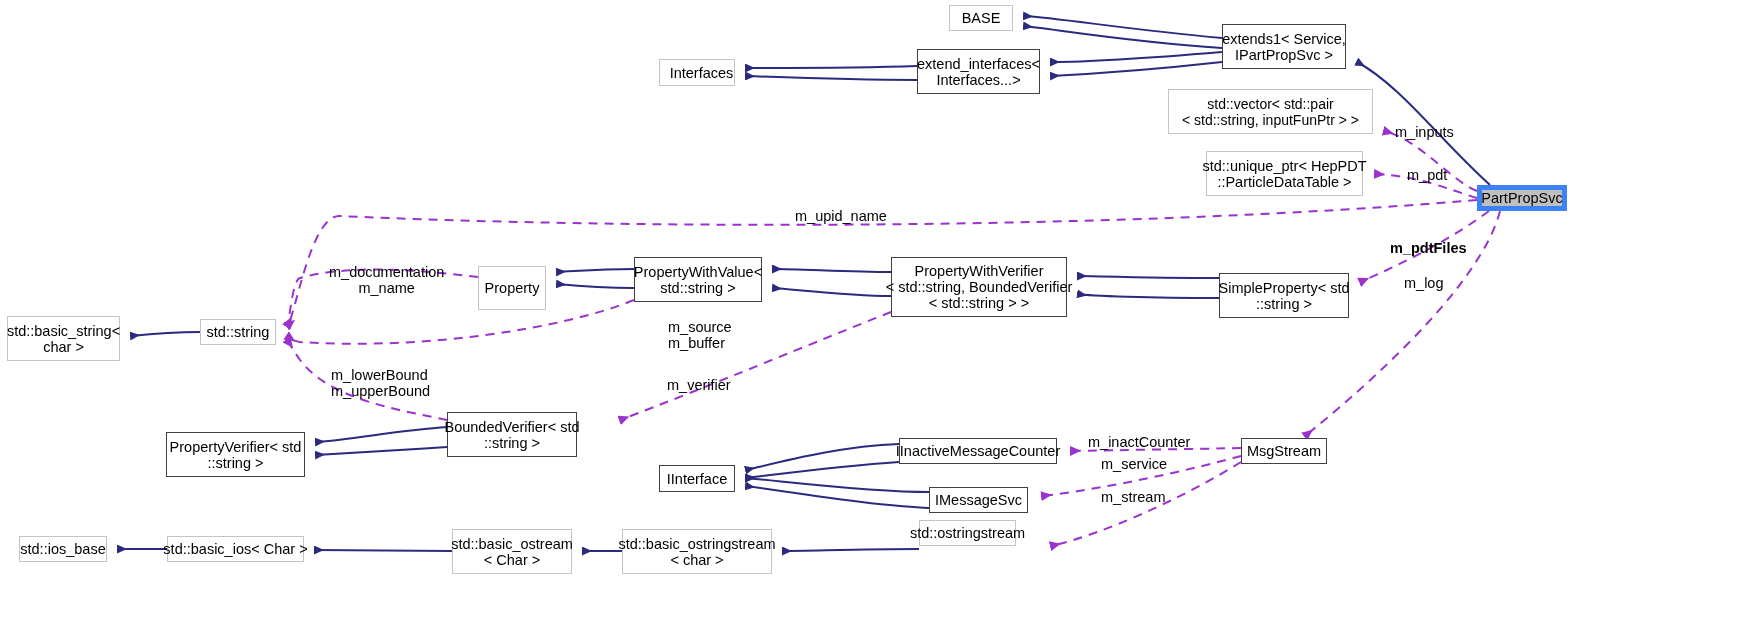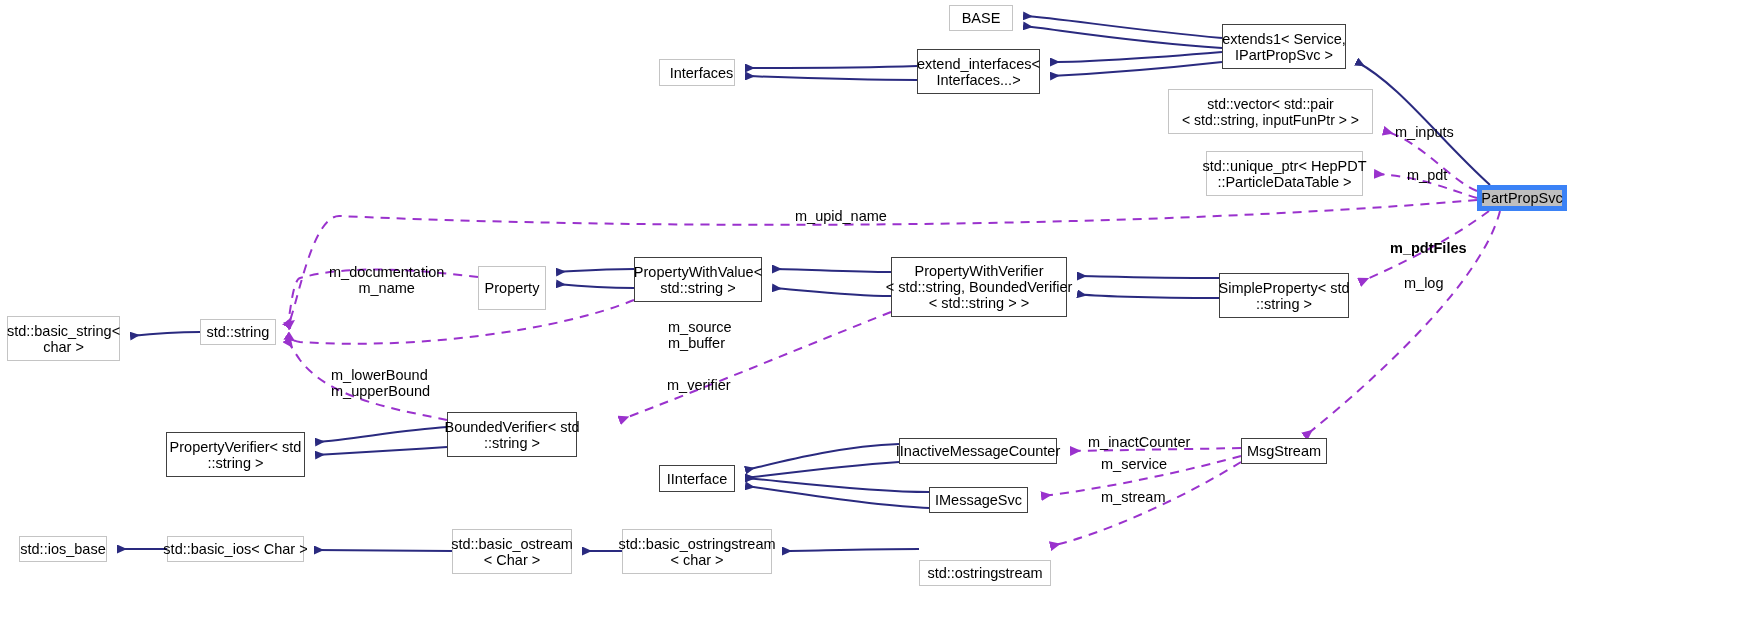--- a/index.html
+++ b/index.html
@@ -151,21 +151,21 @@
   <div class="node dark" style="left:899px;top:438px;width:158px;height:26px;">IInactiveMessageCounter</div>
   <div class="node dark" style="left:659px;top:465px;width:76px;height:27px;">IInterface</div>
   <div class="node dark" style="left:929px;top:487px;width:99px;height:26px;">IMessageSvc</div>
   <div class="node dark" style="left:1241px;top:438px;width:86px;height:26px;">MsgStream</div>
   <div class="node light" style="left:19px;top:536px;width:88px;height:26px;">std::ios_base</div>
   <div class="node light" style="left:167px;top:536px;width:137px;height:26px;">std::basic_ios&lt; Char &gt;</div>
   <div class="node light" style="left:452px;top:529px;width:120px;height:45px;">std::basic_ostream
 &lt; Char &gt;</div>
   <div class="node light" style="left:622px;top:529px;width:150px;height:45px;">std::basic_ostringstream
 &lt; char &gt;</div>
-  <div class="node light" style="left:919px;top:560px;width:132px;height:26px;">std::ostringstream</div>
+  <div class="node light" style="left:919px;top:520px;width:97px;height:26px;">std::ostringstream</div>
 
   <div class="edge-label" style="left:1395px;top:124px;">m_inputs</div>
   <div class="edge-label" style="left:1407px;top:167px;">m_pdt</div>
   <div class="edge-label" style="left:795px;top:208px;">m_upid_name</div>
   <div class="edge-label" style="left:1390px;top:240px;font-weight:bold;">m_pdtFiles</div>
   <div class="edge-label" style="left:1404px;top:275px;">m_log</div>
   <div class="edge-label" style="left:329px;top:264px;text-align:center;">m_documentation
 m_name</div>
   <div class="edge-label" style="left:668px;top:319px;text-align:left;">m_source
 m_buffer</div>

